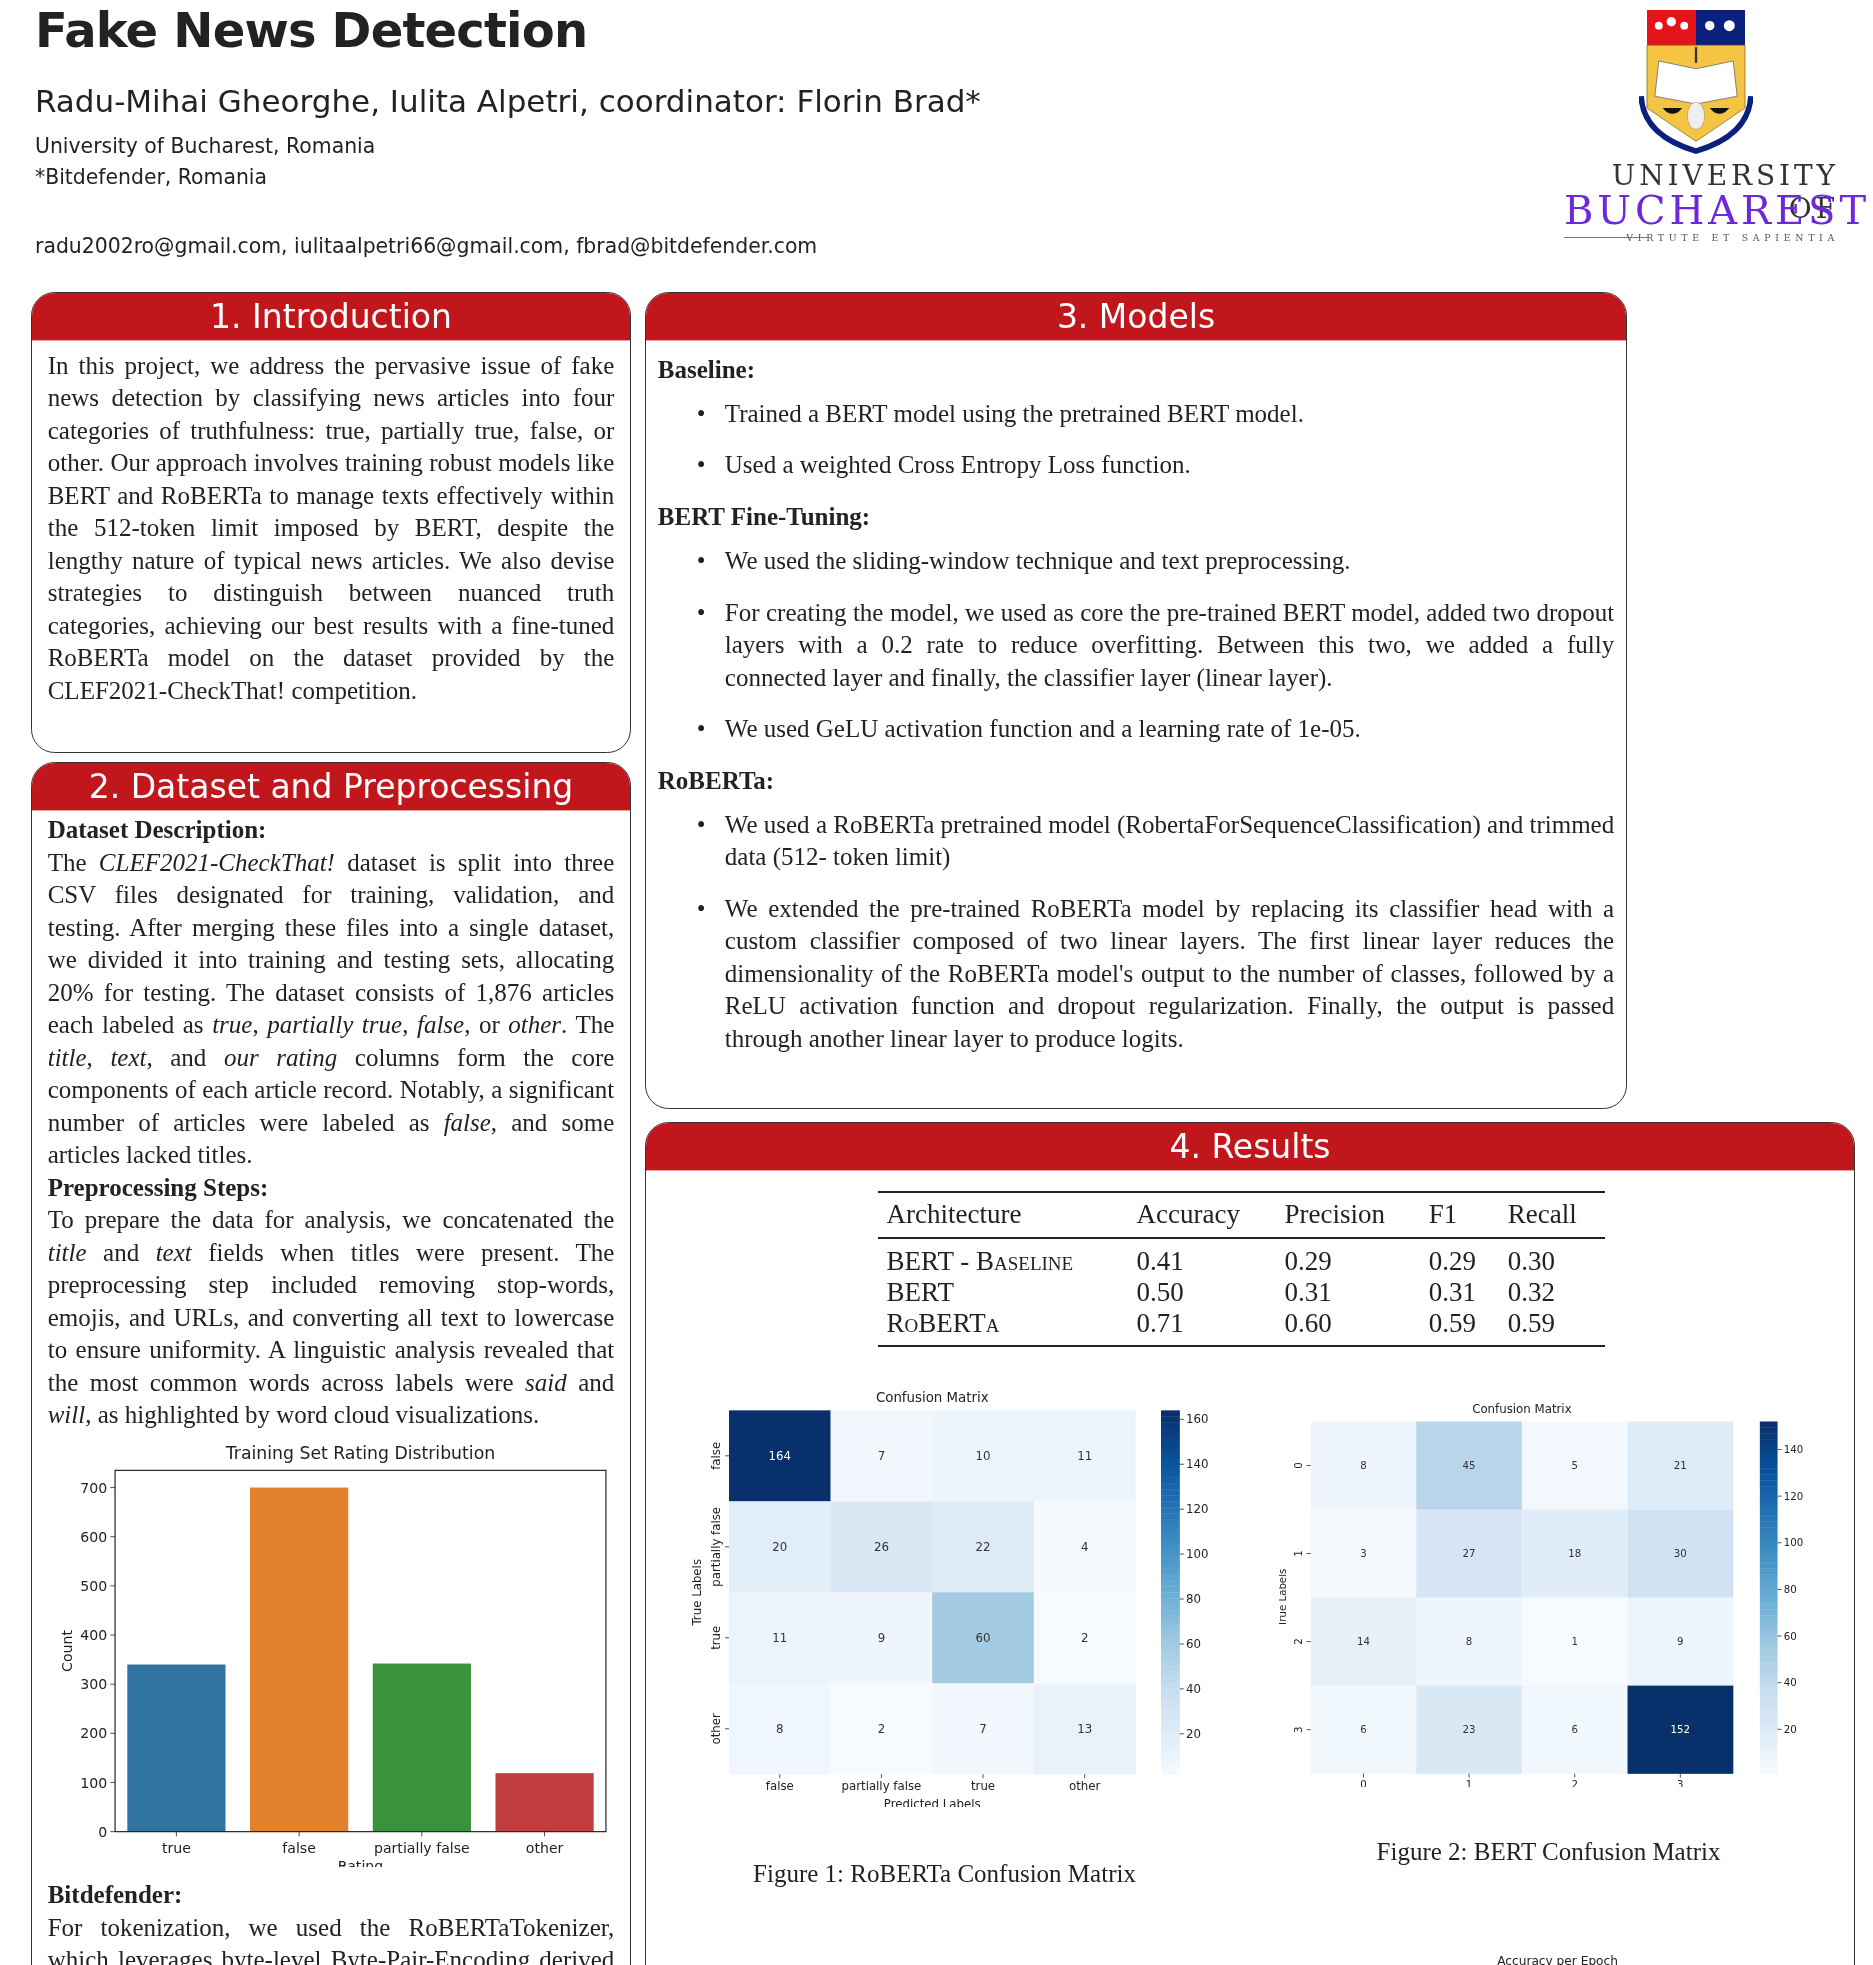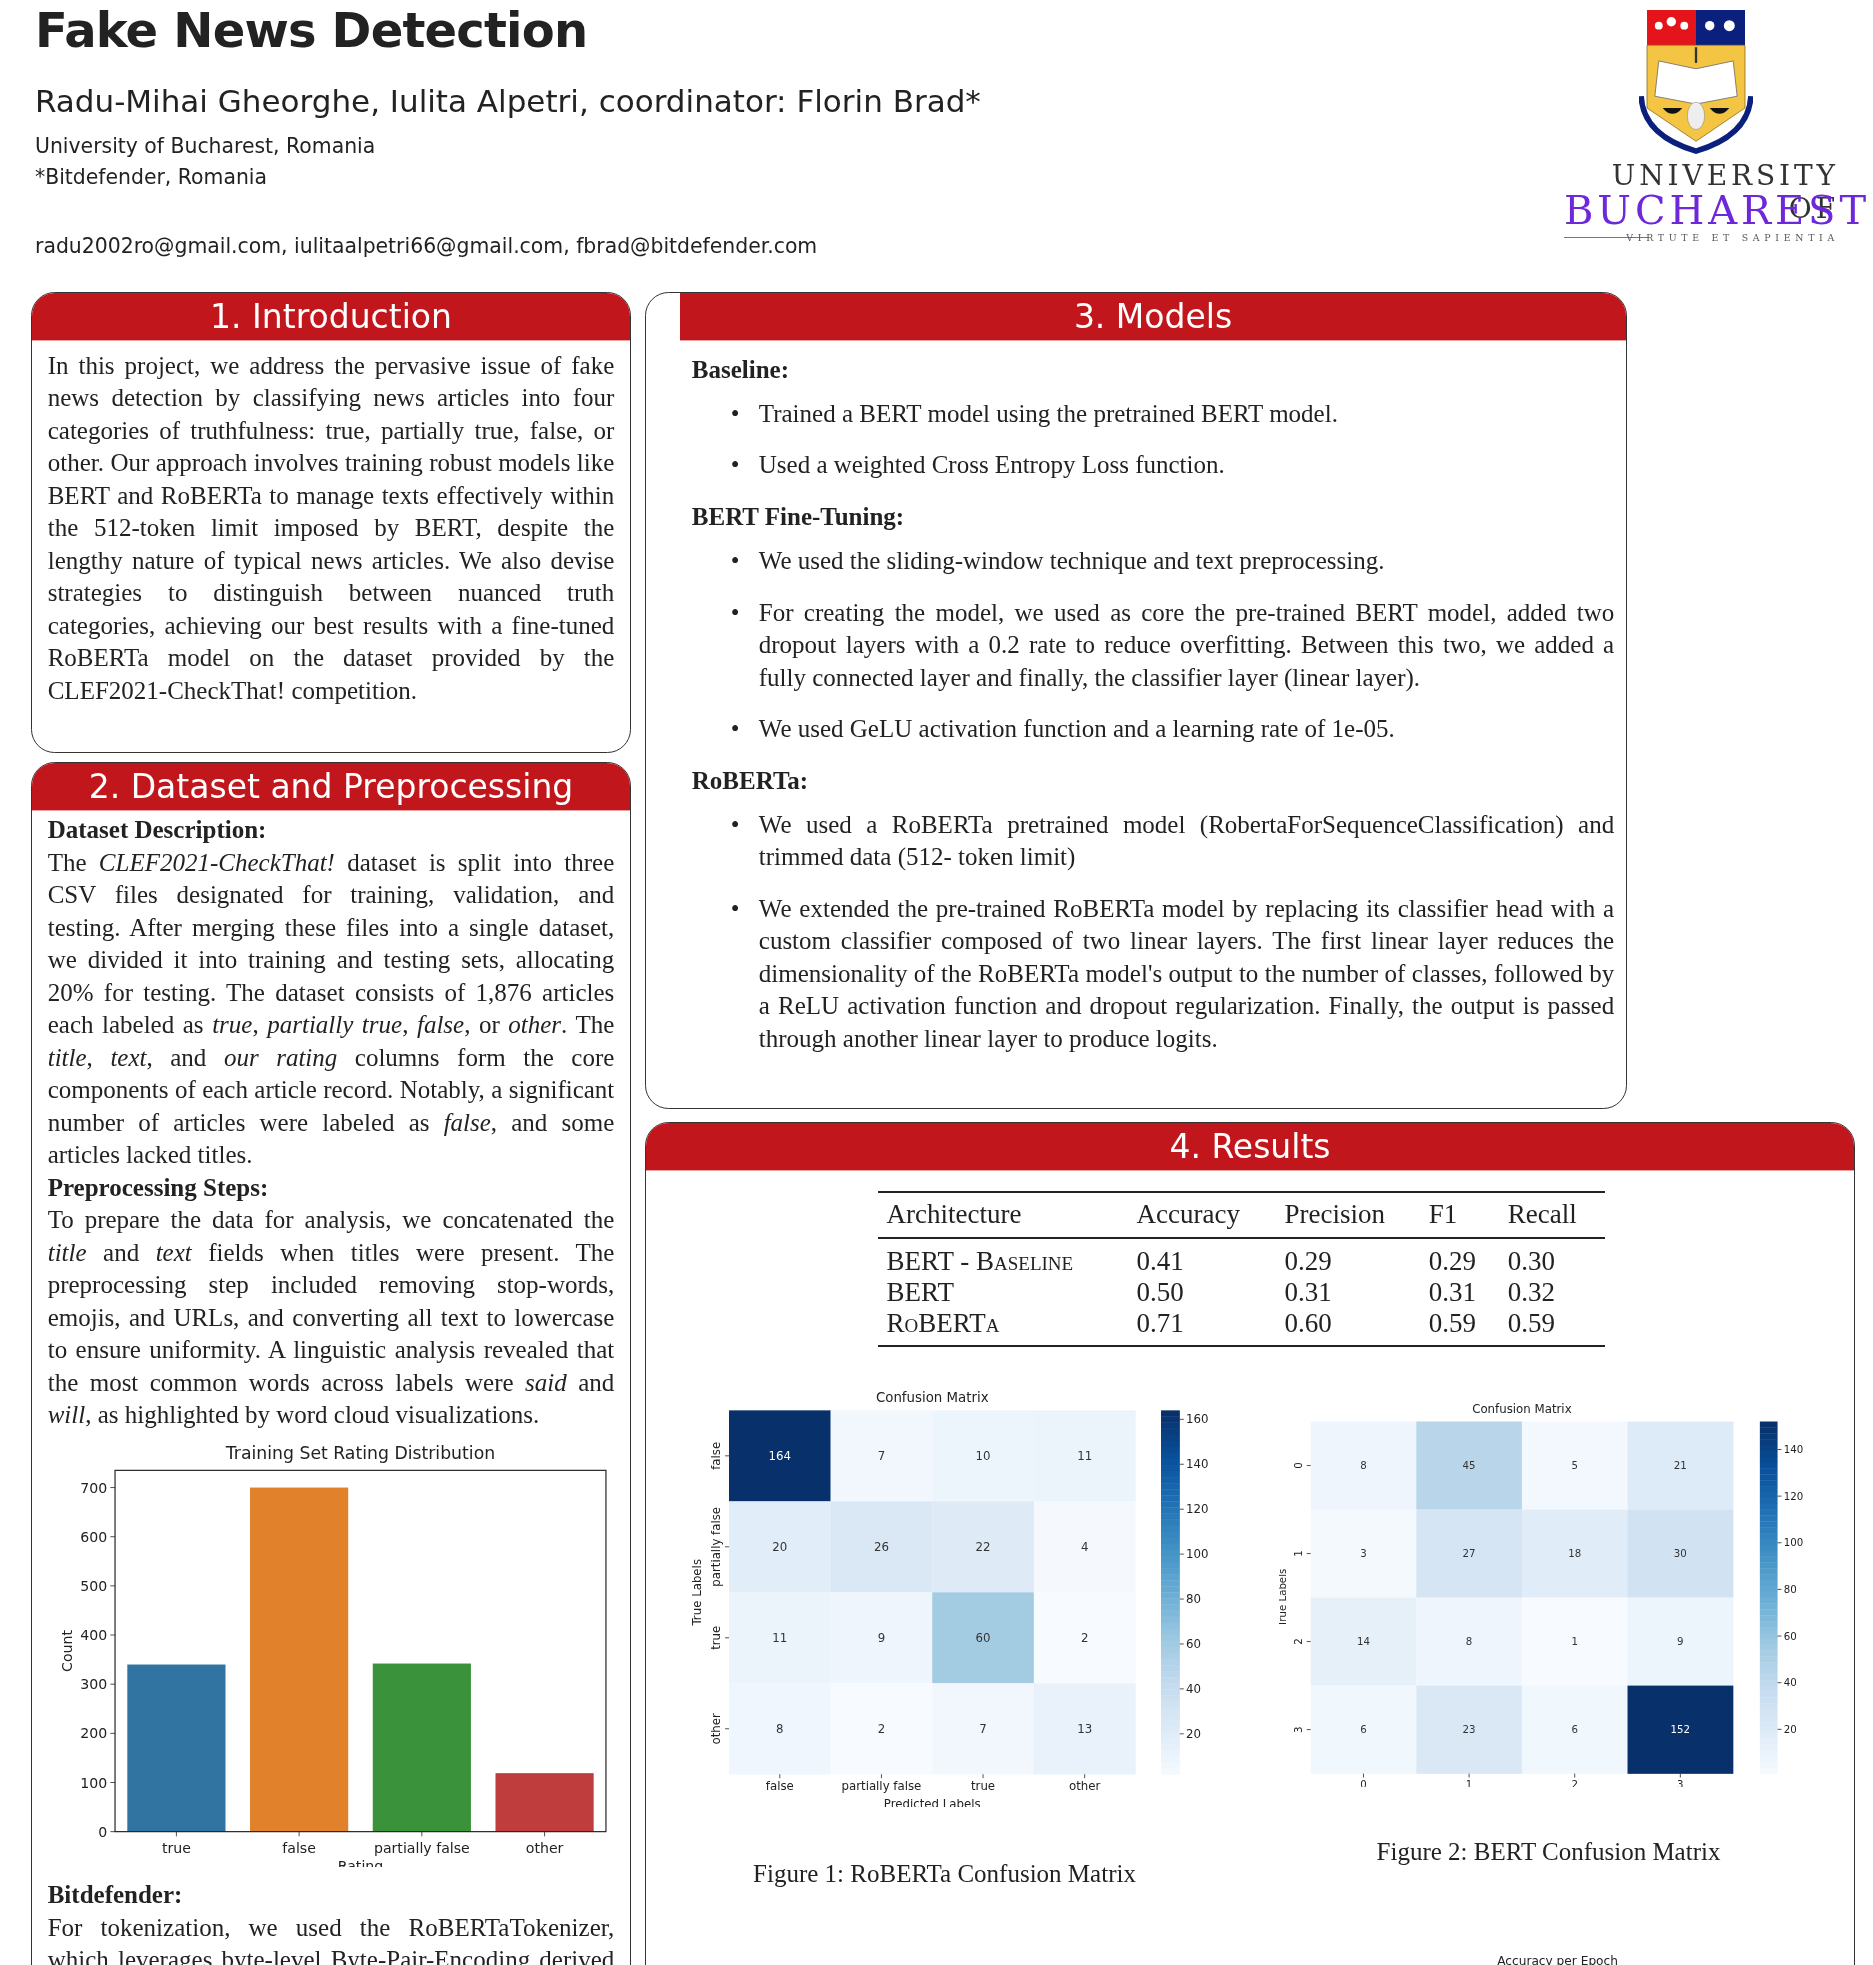--- a/index.html
+++ b/index.html
@@ -22,21 +22,21 @@
 
   
   .block { position: absolute; border: 1.6px solid #333; border-radius: 23.6px; background: #fff; overflow: hidden; }
   .block-head { background: #c1161c; color: #fff; text-align: center; font-family: "DejaVu Sans", sans-serif; font-size: 33px; height: 48px; line-height: 48px; border-bottom: 1.2px solid #e8a0a0; }
   .block-body { padding: 8.6px 15.7px; font-size: 25px; line-height: 1.3; text-align: justify; }
   .sub { font-weight: bold; }
   em { font-style: italic; }
 
   #intro { left: 31px; top: 292px; width: 600px; height: 461px; }
   #dataset { left: 31px; top: 762px; width: 600px; height: 1588px; }
-  #models { left: 645px; top: 292px; width: 982px; height: 817px; padding-left: 34px; }
+  #models { left: 645px; top: 292px; width: 982px; height: 817px; }
   #results { left: 645px; top: 1122px; width: 1210px; height: 1293px; }
 
   #models .block-body { text-align: left; font-size: 25px; padding: 10.2px 11.8px; }
   .m-head { font-weight: bold; margin: 2.4px 0 11.8px 0; }
   ul.bul { list-style: none; margin: 0 0 11.8px 0; }
   ul.bul li { position: relative; padding-left: 67px; margin-bottom: 19px; text-align: justify; }
   ul.bul li::before { content: "\2022"; position: absolute; left: 39px; top: 0; }
 
   
   #res-table { position: absolute; left: 232px; top: 68px; width: 727px; border-collapse: collapse; font-size: 27px; }

